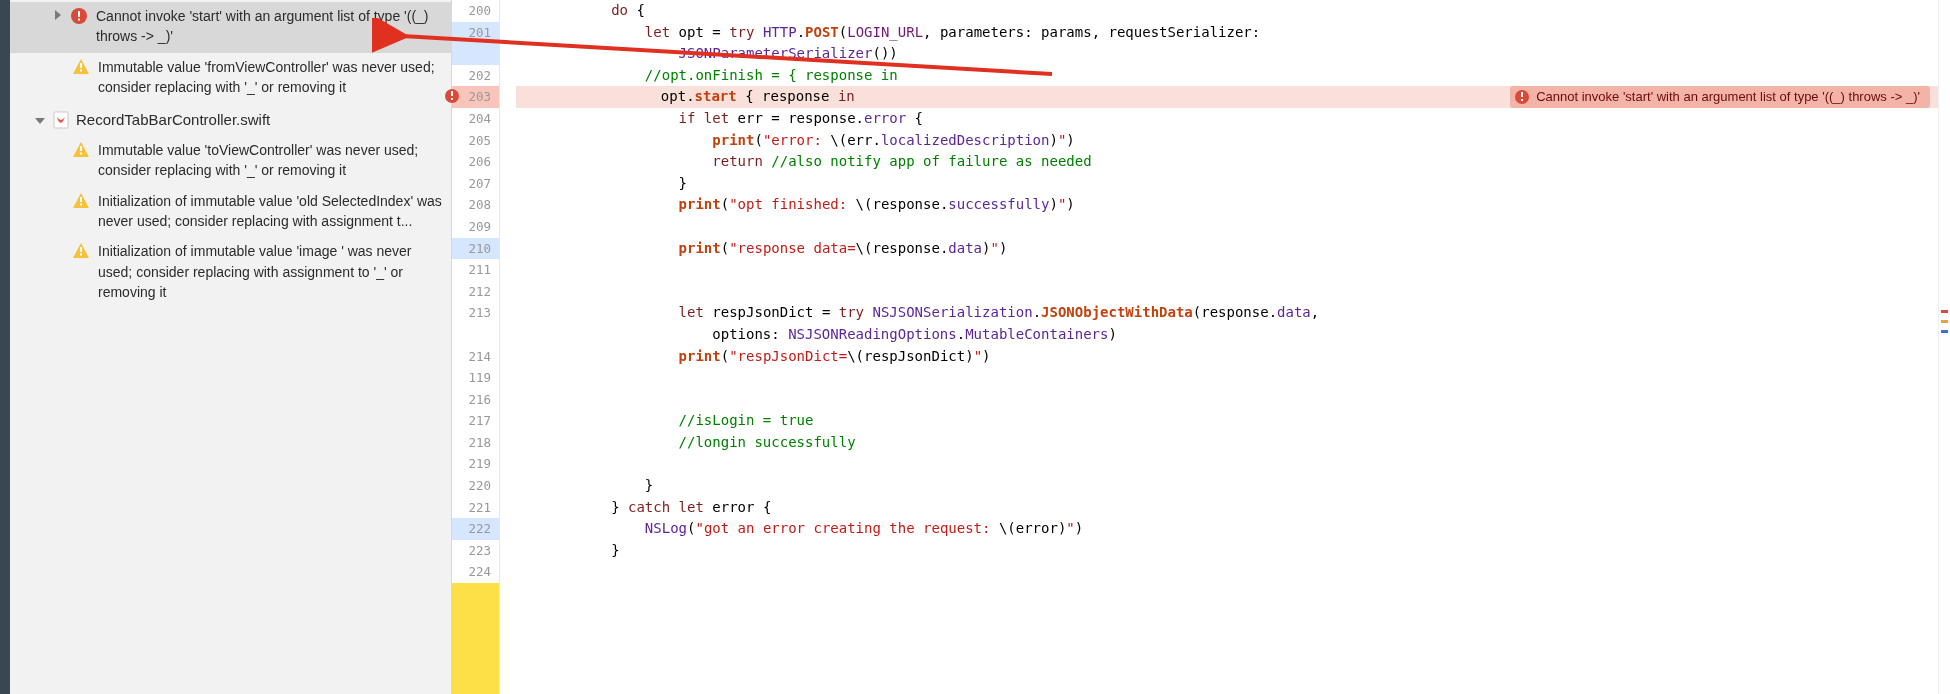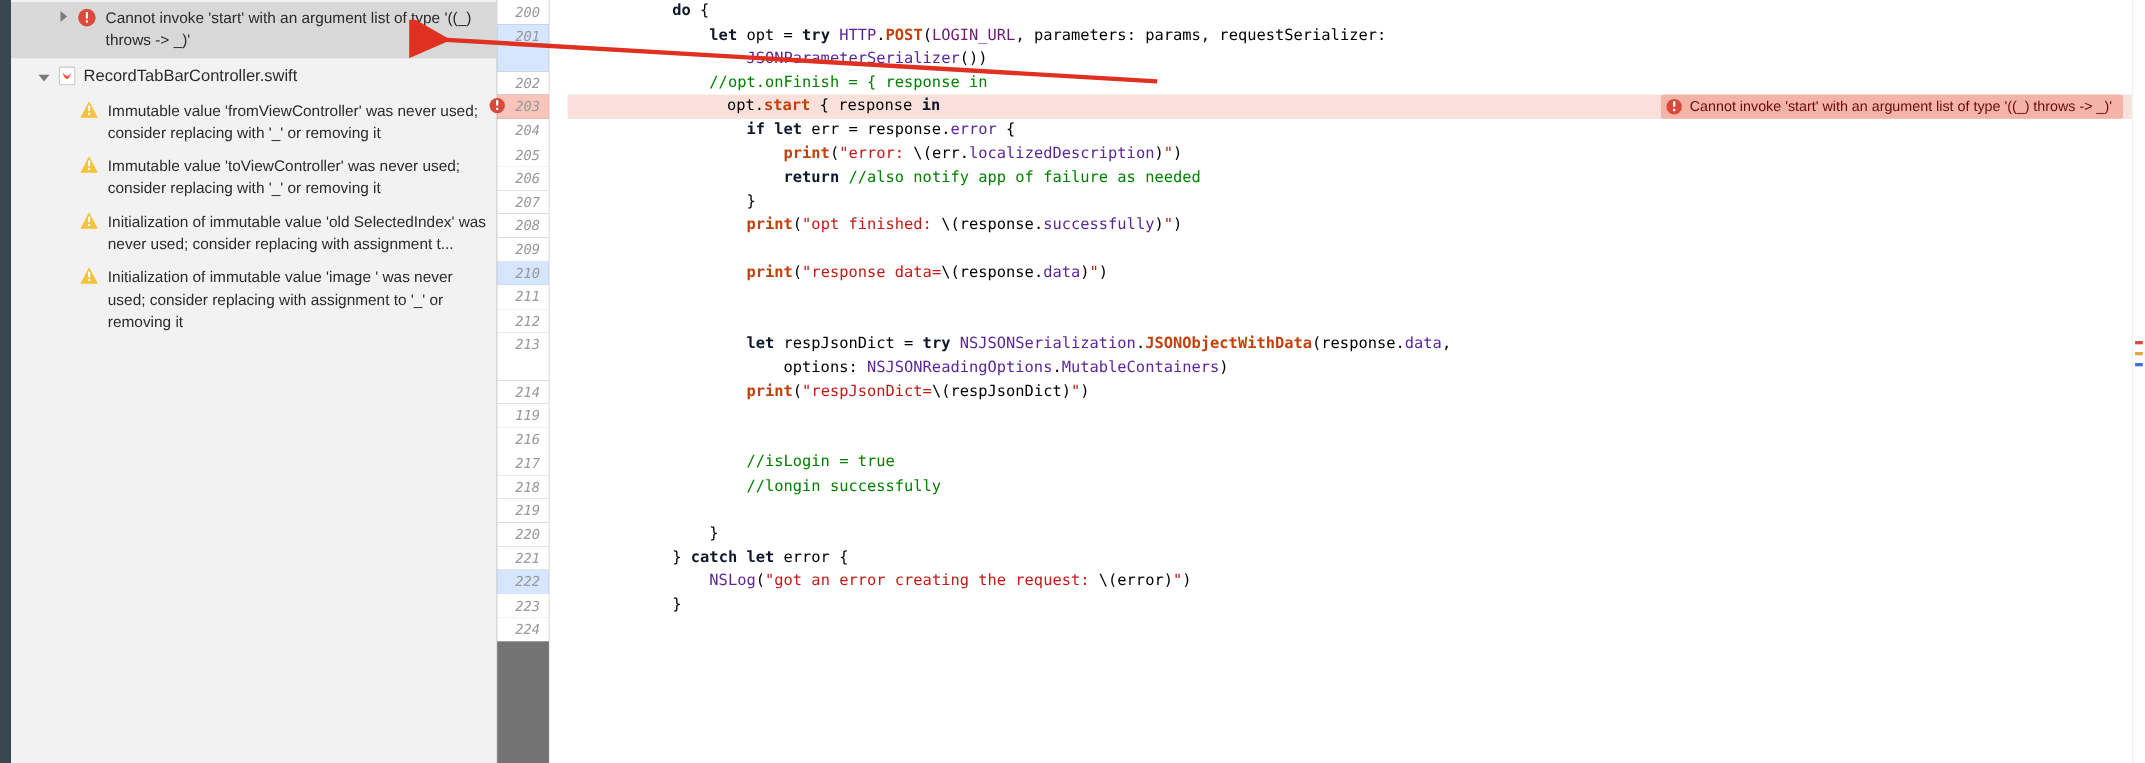--- a/index.html
+++ b/index.html
@@ -80,25 +80,24 @@
 .editor-wrap {
   flex: 1;
   display: flex;
   position: relative;
   font-family: Menlo, Monaco, monospace;
   font-size: 14px;
 }
 
 .gutter {
   width: 48px;
-  background: #737373;
+  background: #fde047;
   border-right: 1px solid #e6e6e6;
   flex-shrink: 0;
   position: relative;
-  font-style: italic;
 }
 .gutter-line {
   height: 21.6px;
   text-align: right;
   padding-right: 8px;
   color: #999;
   font-size: 12.5px;
   line-height: 21.6px;
   background: #fff;
 }
@@ -137,21 +136,21 @@
   background: #f3b3a7;
   border-radius: 3px;
   padding: 0 10px 0 4px;
   font-family: "Helvetica Neue", sans-serif;
   font-size: 13px;
   color: #6b0a0a;
   gap: 6px;
 }
 
 
-.kw { color: #0f172a; font-weight: bold; }
+.kw { color: #7f1d1d; }
 .type { color: #5c2699; }
 .func { color: #c2410c; font-weight: bold; }
 .str { color: #c41a16; }
 .teal { color: #701a75; }
 .comment { color: #008000; }
 .member { color: #5c2699; }
 
 
 .arrow-svg {
   position: absolute;
@@ -187,40 +186,40 @@
           <path d="M3 1 L9 6 L3 11 Z" fill="#7a7a7a"></path>
         </svg>
       <svg class="issue-icon" viewBox="0 0 18 18">
           <circle cx="9" cy="9" r="8" fill="#d94a3a"></circle>
           <rect x="8" y="4" width="2" height="6" fill="#fff"></rect>
           <rect x="8" y="11.5" width="2" height="2" fill="#fff"></rect>
         </svg>
       <div class="issue-text">Cannot invoke 'start' with an argument list of type '((_) throws -&gt; _)'</div>
     </div>
 
+    <div class="issue-row">
+      <span class="spacer-indent2"></span>
+      <svg class="issue-icon" viewBox="0 0 18 18">
+          <path d="M9 1 L17 16 L1 16 Z" fill="#f5c23a"></path>
+          <rect x="8" y="5" width="2" height="5" fill="#fff"></rect>
+          <rect x="8" y="11.5" width="2" height="2" fill="#fff"></rect>
+        </svg>
+      <div class="issue-text">Immutable value 'fromViewController' was never used; consider replacing with '_' or removing it</div>
+    </div>
+
     <div class="issue-row file-header">
       <span style="width:10px;flex-shrink:0"></span>
       <svg class="disclosure" viewBox="0 0 12 12">
           <path d="M1 3 L11 3 L6 9 Z" fill="#7a7a7a"></path>
         </svg>
       <svg class="file-icon" viewBox="0 0 18 18">
           <rect x="2" y="1" width="14" height="16" rx="1" fill="#fff" stroke="#c8c8c8"></rect>
           <path d="M5 6 Q9 12 13 6 Q11 11 9 12 Q6 11 5 6" fill="#f05138"></path>
         </svg>
       <div class="file-text">RecordTabBarController.swift</div>
-    </div>
-
-    <div class="issue-row">
-      <span class="spacer-indent2"></span>
-      <svg class="issue-icon" viewBox="0 0 18 18">
-          <path d="M9 1 L17 16 L1 16 Z" fill="#f5c23a"></path>
-          <rect x="8" y="5" width="2" height="5" fill="#fff"></rect>
-          <rect x="8" y="11.5" width="2" height="2" fill="#fff"></rect>
-        </svg>
-      <div class="issue-text">Immutable value 'fromViewController' was never used; consider replacing with '_' or removing it</div>
     </div>
     <div class="issue-row">
       <span class="spacer-indent2"></span>
       <svg class="issue-icon" viewBox="0 0 18 18">
           <path d="M9 1 L17 16 L1 16 Z" fill="#f5c23a"></path>
           <rect x="8" y="5" width="2" height="5" fill="#fff"></rect>
           <rect x="8" y="11.5" width="2" height="2" fill="#fff"></rect>
         </svg>
       <div class="issue-text">Immutable value 'toViewController' was never used; consider replacing with '_' or removing it</div>
     </div>

